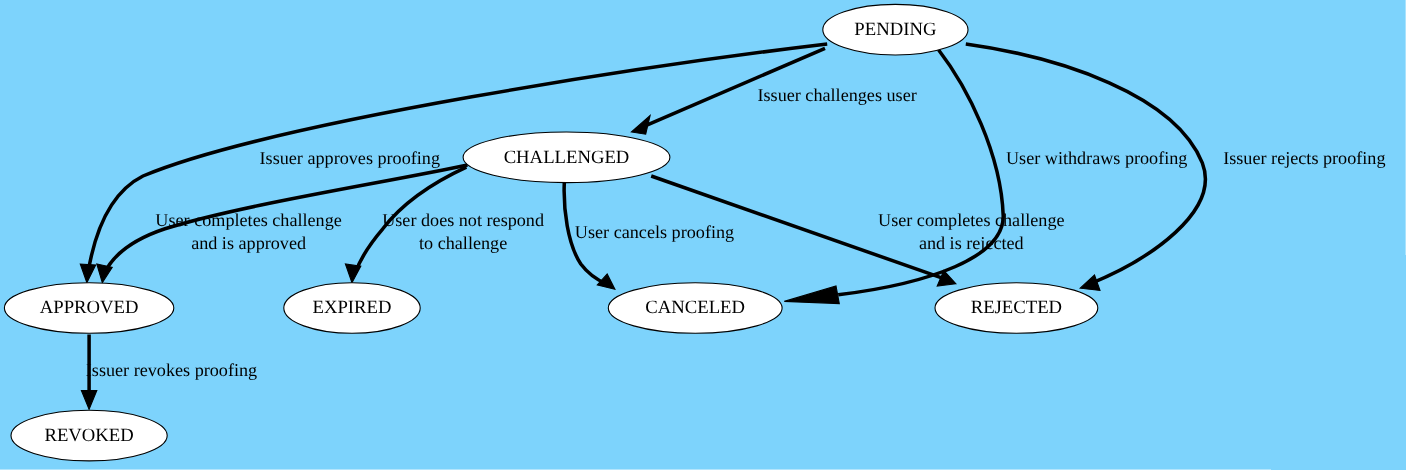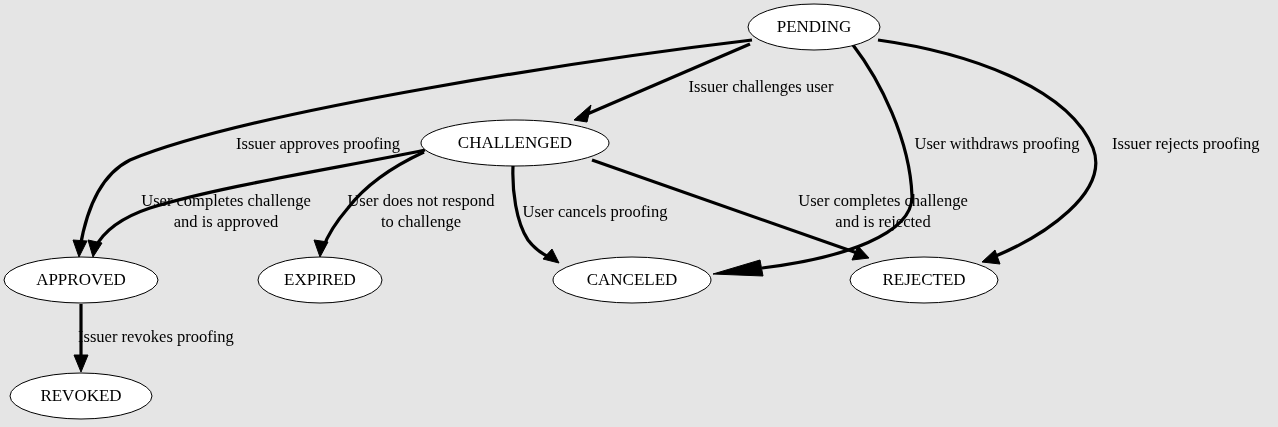--- a/index.html
+++ b/index.html
@@ -12,21 +12,21 @@
     width: 1278px;
     height: 427px;
     font-family: "Liberation Serif", "DejaVu Serif", serif;
     color: #000000;
     overflow: hidden;
   }
   #diagram-root {
     position: relative;
     width: 1278px;
     height: 427px;
-    background: #e5e5e5;
+    background: #7dd3fc;
   }
   svg#graph-svg {
     position: absolute;
     top: 0;
     left: 0;
     width: 1278px;
     height: 427px;
     display: block;
   }
   .node-ellipse {

